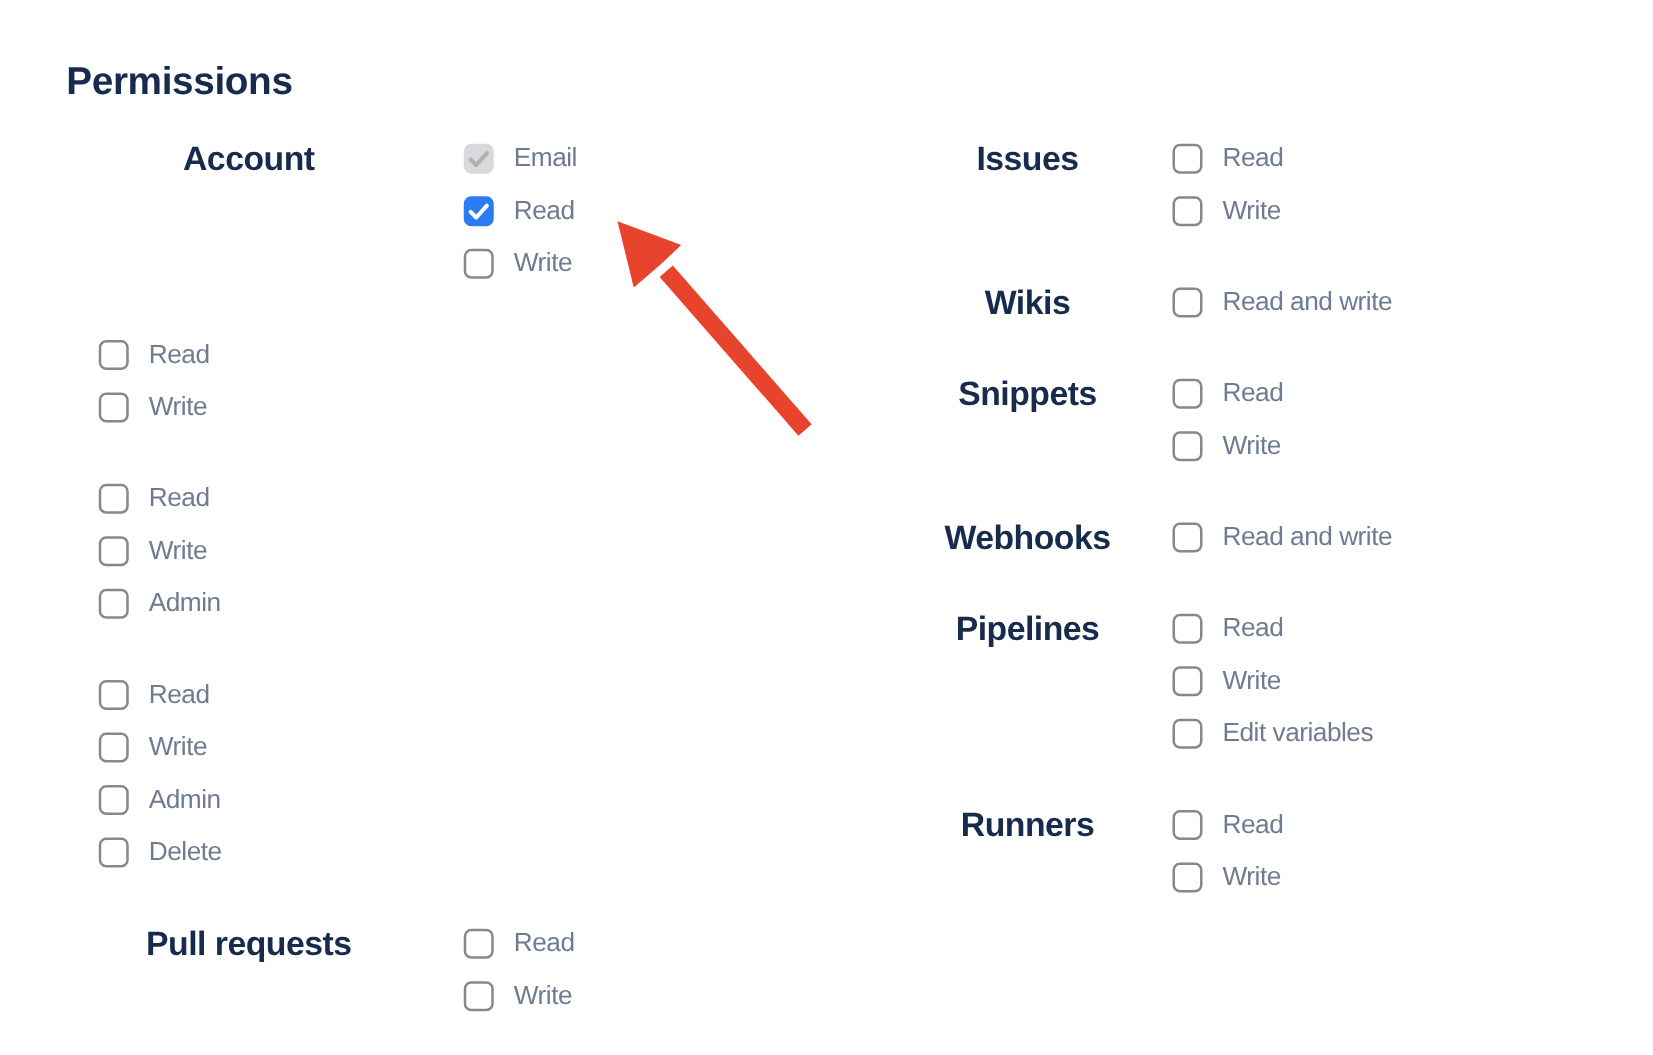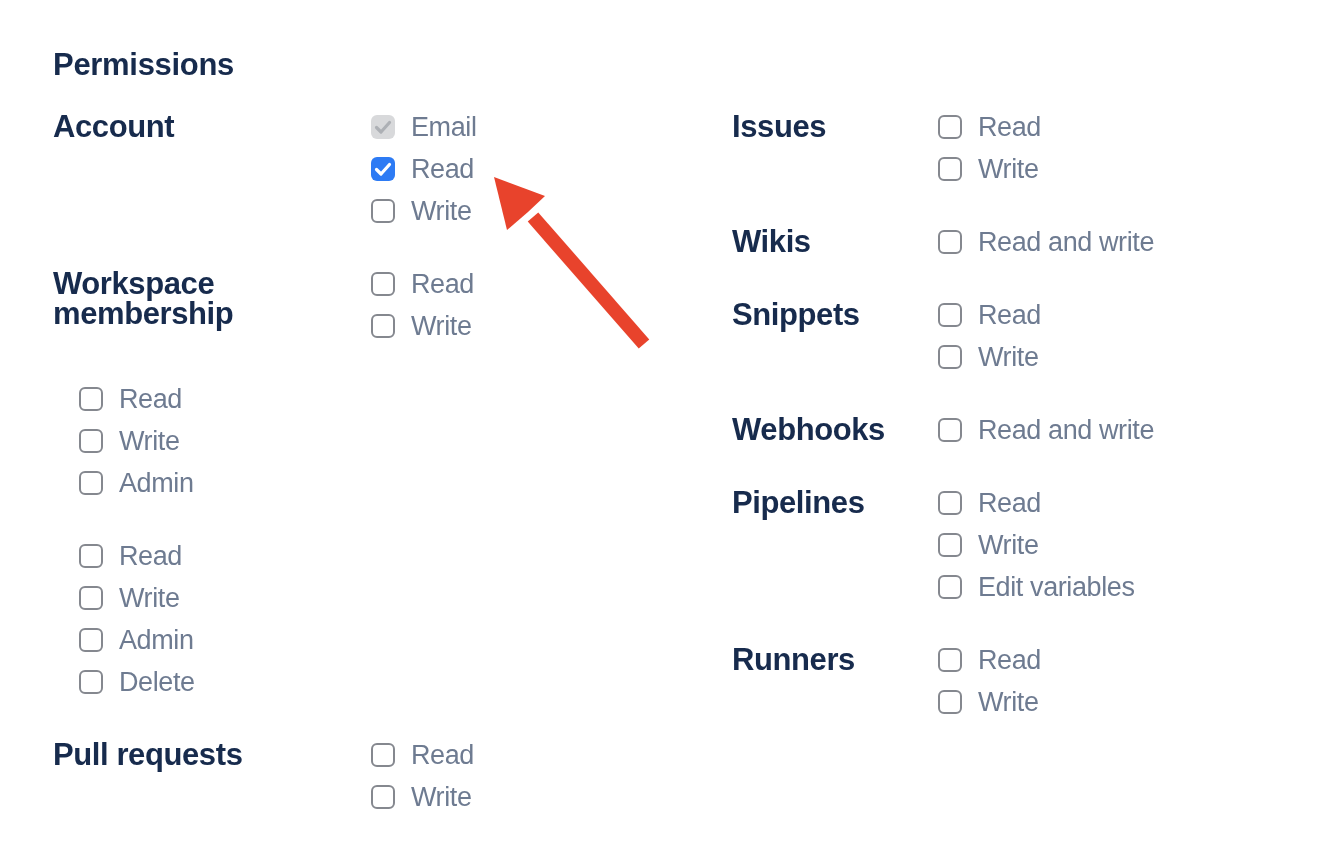--- a/index.html
+++ b/index.html
@@ -33,24 +33,24 @@
   .col { flex: 0 0 auto; }
   .col-left { width: 520px; }
   .col-right { margin-left: 159px; }
   .perm-group {
     display: flex;
     align-items: flex-start;
     margin-bottom: 43px;
   }
   .group-label {
     font-weight: bold;
-    font-size: 31px;
+    font-size: 27px;
     line-height: 30px;
     color: #172B4D;
-    text-align: left;
+    text-align: center;
     letter-spacing: -0.4px;
     flex: 0 0 auto;
   }
   .col-left .group-label { width: 292px; }
   .col-right .group-label { width: 180px; }
   .options {
     display: flex;
     flex-direction: column;
     gap: 12px;
     margin-left: 26px;
@@ -76,21 +76,21 @@
     border: 2px solid #85888F;
     background: #ffffff;
   }
   .checkbox.checked { background: #2D7BF4; }
   .checkbox.checked-disabled { background: #D8D9DB; }
   .checkbox svg { display: block; }
   .checkbox.checked svg polyline { stroke: #ffffff; }
   .checkbox.checked-disabled svg polyline { stroke: #ADB0B5; }
   .option-label {
     margin-left: 16px;
-    font-size: 27px;
+    font-size: 21px;
     line-height: 30px;
     color: #6E7B91;
     letter-spacing: -0.4px;
     white-space: nowrap;
   }
   .arrow-overlay {
     position: absolute;
     top: 0;
     left: 0;
     pointer-events: none;
@@ -123,21 +123,20 @@
               </span>
               <span class="option-label">Read</span>
             </label>
             <label class="option-row">
               <span class="checkbox unchecked"></span>
               <span class="option-label">Write</span>
             </label>
           </div>
         </div>
         <div class="perm-group">
-          <div class="group-label">Workspace membership</div>
           <div class="options">
             <label class="option-row">
               <span class="checkbox unchecked"></span>
               <span class="option-label">Read</span>
             </label>
             <label class="option-row">
               <span class="checkbox unchecked"></span>
               <span class="option-label">Write</span>
             </label>
           </div>

